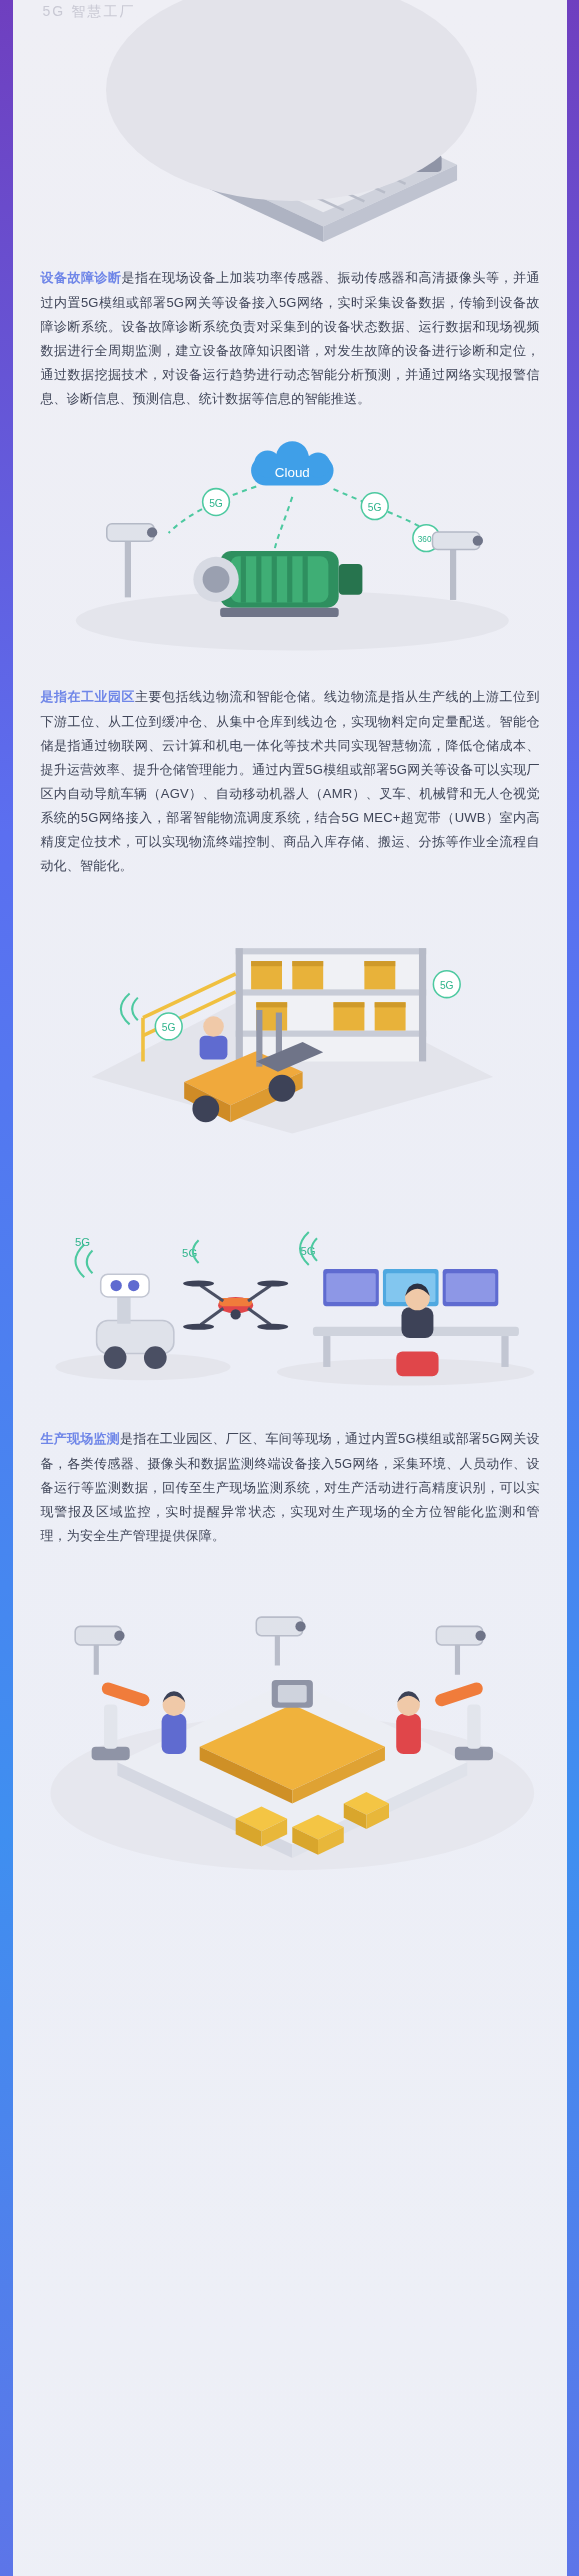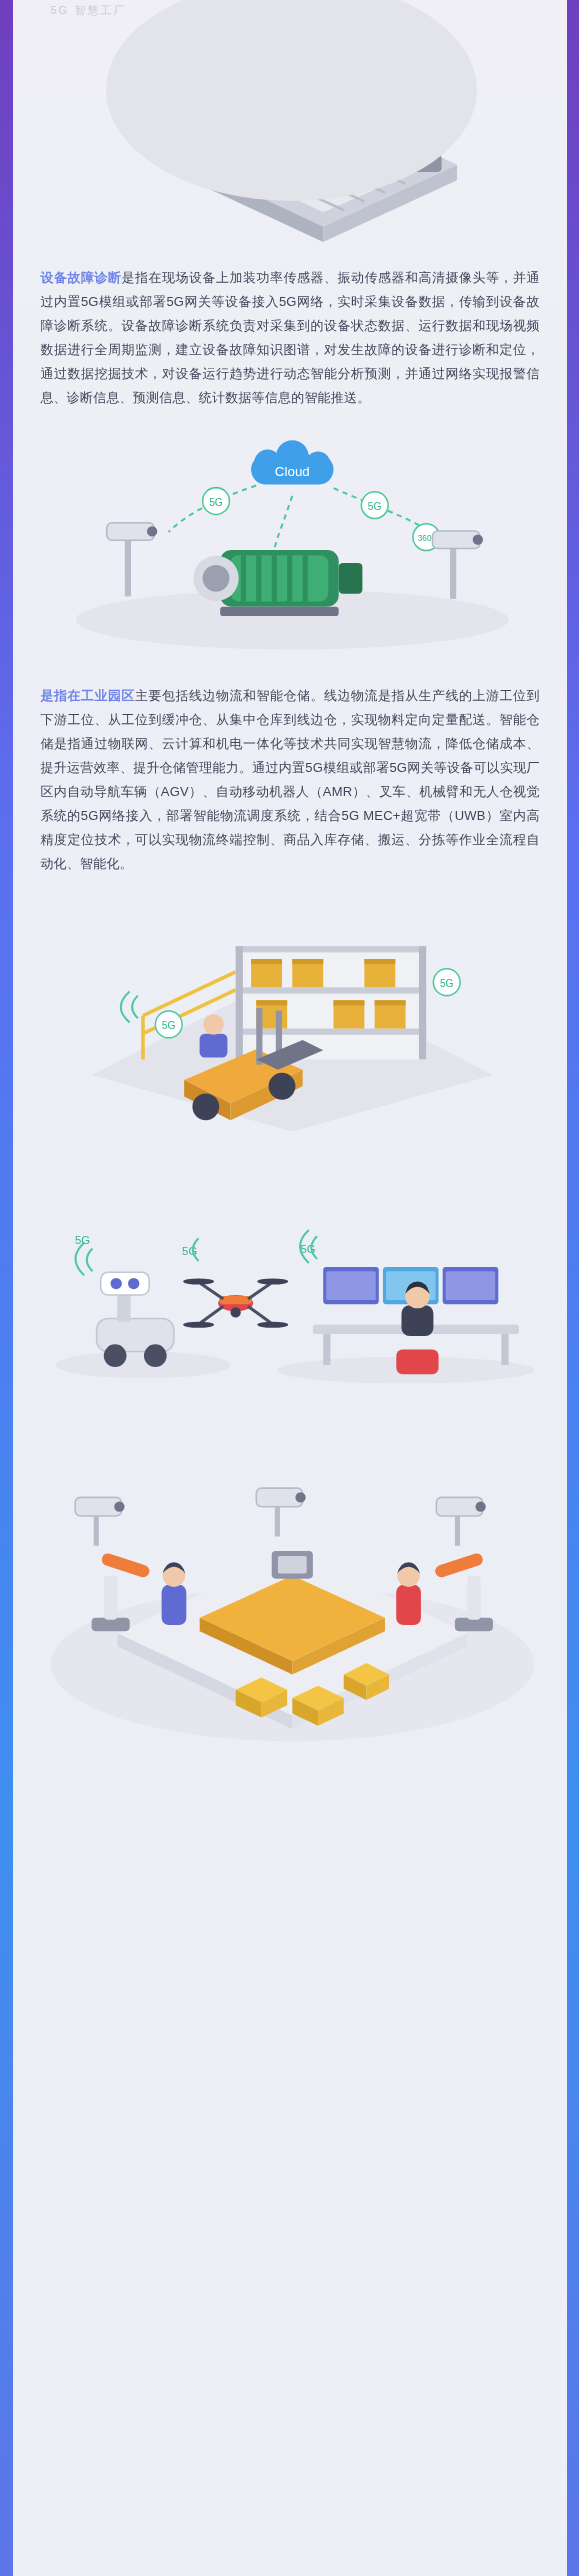--- a/index.html
+++ b/index.html
@@ -45,20 +45,21 @@
     padding: 5.2px 0 0 0;
     font-size: 13px;
     line-height: 24px;
     color: #3f4558;
     text-align: justify;
     letter-spacing: 0.2px;
   }
   .textblock .lead {
     color: #6f86e8;
     font-weight: bold;
+    font-family: Liberation Mono, monospace;
   }
 
   .sec-spacer-sm { height: 18.5px; }
   .sec-spacer-md { height: 29px; }
   .sec-spacer-lg { height: 41px; }
 
   
   .top-illus { height: 242px; position: relative; overflow: hidden; }
   .top-illus .blob {
     position: absolute;
@@ -69,23 +70,23 @@
     background: #e3e3ea;
     border-radius: 50%;
   }
 
   
   .svg-holder { display:block; margin: 0 auto; }
 
   
   .faint-top {
     position: absolute;
-    left: 37px;
+    left: 29px;
     top: 3.1px;
-    font-size: 11px;
+    font-size: 14px;
     color: #c9c9d4;
     letter-spacing: 2.1px;
   }
 </style>
 </head>
 <body>
 
 <div class="page">
 
   <div class="rail left"></div>
@@ -350,20 +351,23 @@
           <text x="556" y="112" font-size="22" fill="#2fb48c" font-family="Liberation Sans, sans-serif">5G</text>
           <g stroke="#4dc9a0" stroke-width="4" fill="none">
             <path d="M588 124 q-22 -22 0 -44"></path>
             <path d="M572 132 q-34 -32 0 -64"></path>
           </g>
         </g>
       </svg>
     </div>
 
     <div class="sec-spacer-sm"></div>
+    <div class="textblock">
+      <span class="lead">生产现场监测</span><span>是指在工业园区、厂区、车间等现场，通过内置5G模组或部署5G网关设备，各类传感器、摄像头和数据监测终端设备接入5G网络，采集环境、人员动作、设备运行等监测数据，回传至生产现场监测系统，对生产活动进行高精度识别，可以实现警报及区域监控，实时提醒异常状态，实现对生产现场的全方位智能化监测和管理，为安全生产管理提供保障。</span>
+    </div>
 
     <div class="sec-spacer-md"></div>
     <div>
       <svg class="svg-holder" width="553" height="319" viewBox="0 0 1073 620">
 
         <ellipse cx="540" cy="420" rx="470" ry="150" fill="#e6e7ee"></ellipse>
 
         <g>
           <g>
             <rect x="118" y="96" width="90" height="36" rx="10" fill="#dfe2ea" stroke="#b8bcc9" stroke-width="3"></rect>

